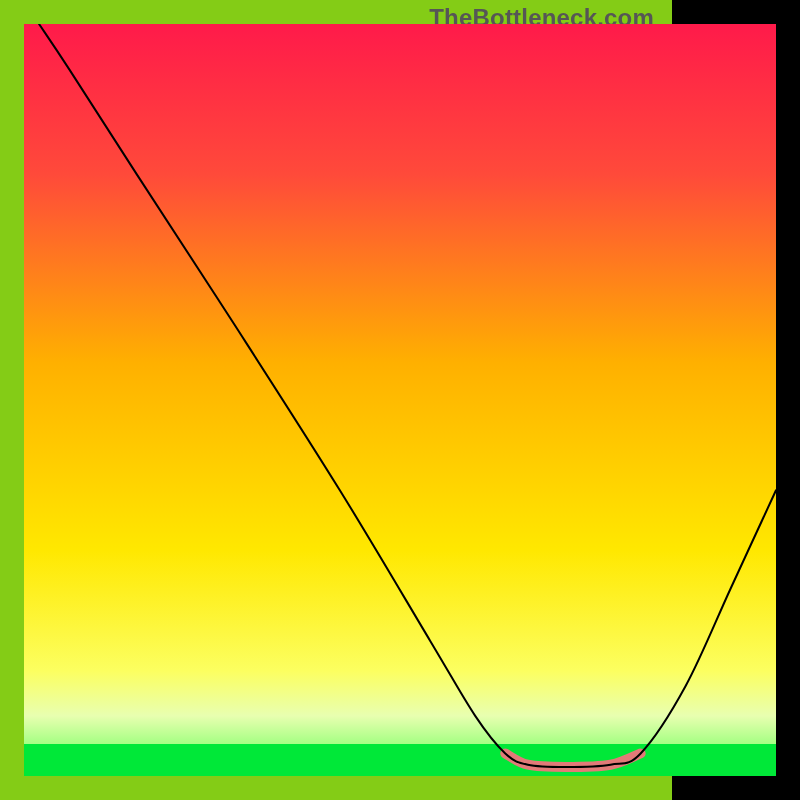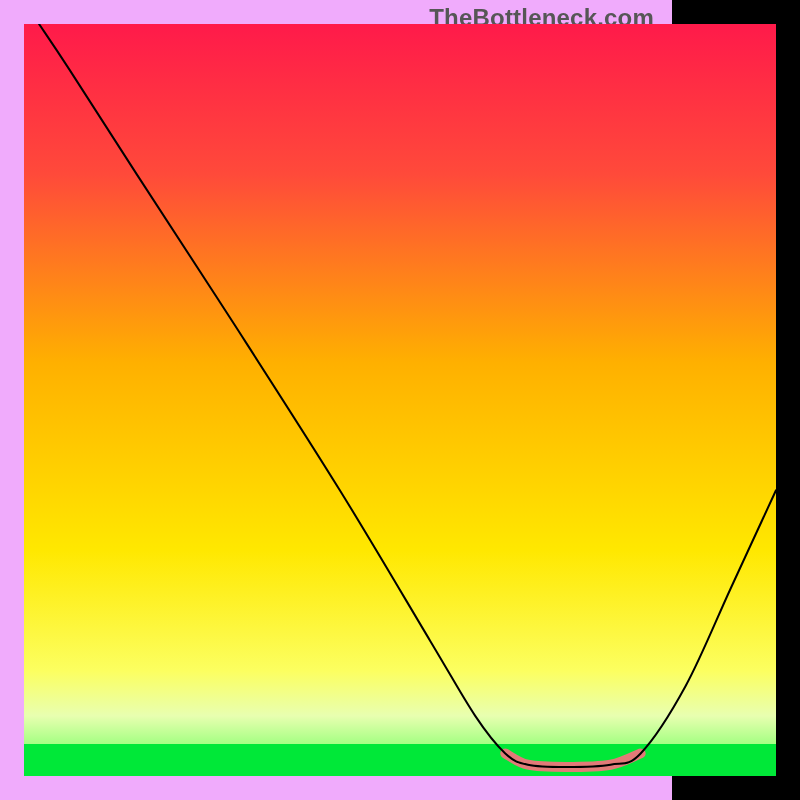--- a/index.html
+++ b/index.html
@@ -1,21 +1,21 @@
 <!DOCTYPE html>
 <html><head>
 <meta charset="utf-8">
 <style>
   * { margin: 0; padding: 0; box-sizing: border-box; }
   html, body { width: 800px; height: 800px; overflow: hidden; background: #000; }
   .canvas {
     position: relative;
     width: 672px;
     height: 800px;
-    background: #f0abfc;
+    background: #84cc16;
   }
   .watermark {
     position: absolute;
     top: 4px;
     right: 18px;
     font-family: Arial, Helvetica, sans-serif;
     font-size: 24px;
     font-weight: bold;
     color: #565656;
     letter-spacing: 0.2px;

